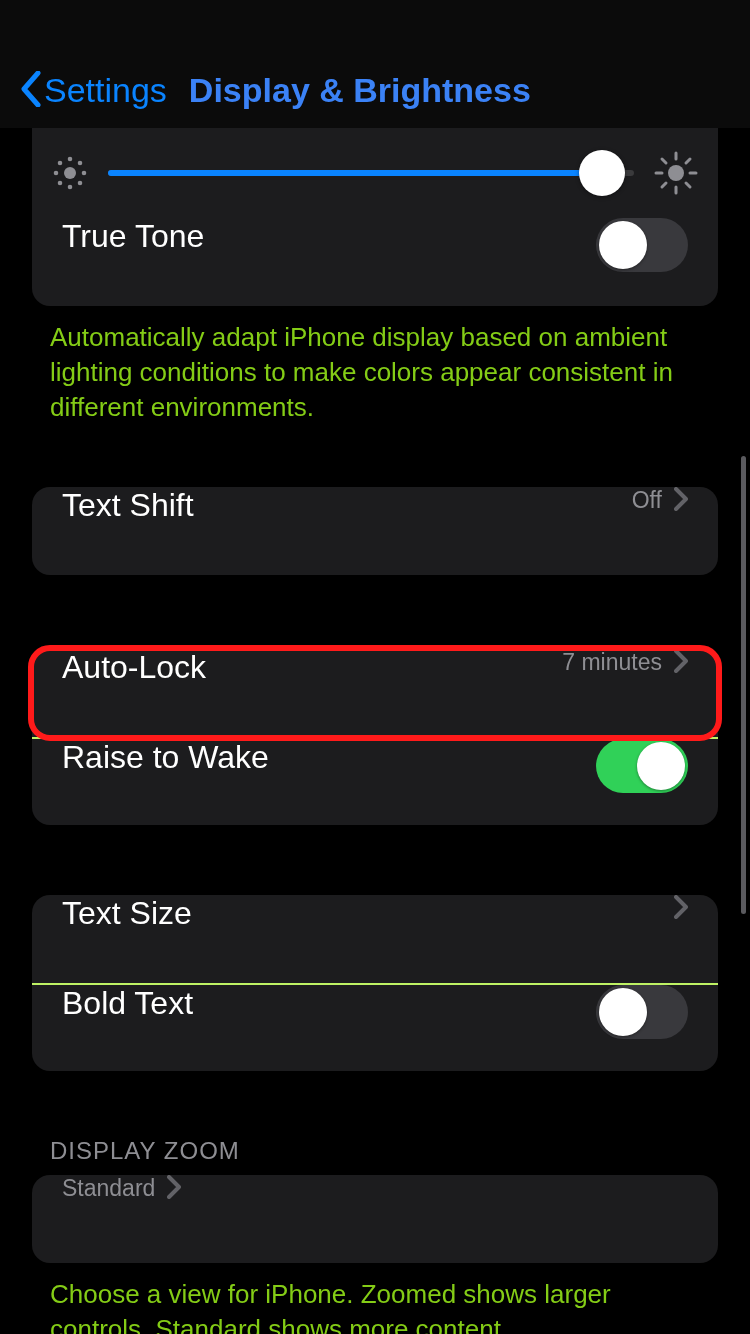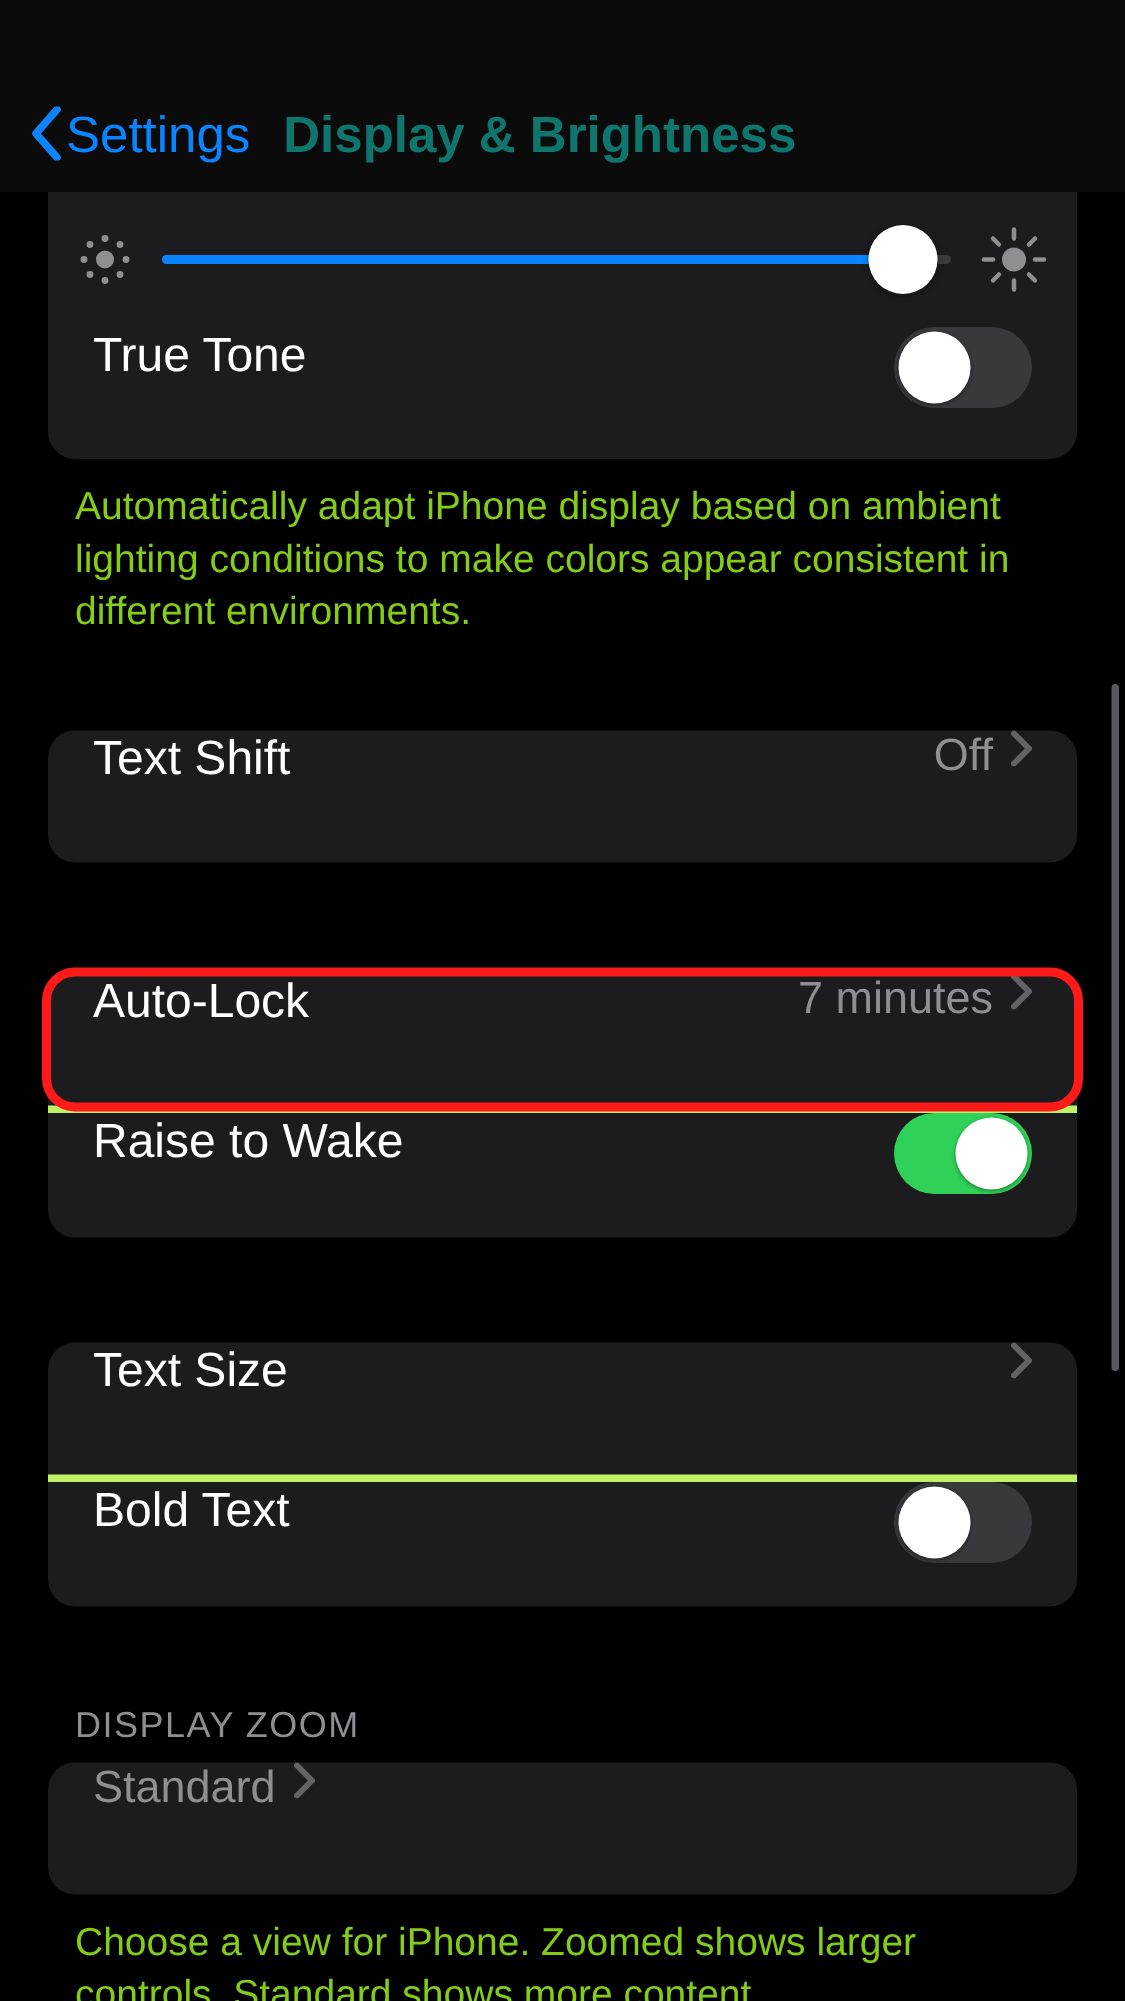--- a/index.html
+++ b/index.html
@@ -30,21 +30,21 @@
     padding-left: 20px;
     padding-right: 20px;
   }
   .back {
     display: flex;
     color: #0a84ff;
     font-size: 34px;
   }
   .back svg { margin-right: 2px; }
   .title {
-    color: #0f766e;
+    color: #3b82f6;
     font-size: 34px;
     font-weight: 600;
     margin-left: 22px;
   }
 
   .content {
     position: absolute;
     left: 0; right: 0;
     top: 128px;
     bottom: 0;
@@ -57,23 +57,23 @@
     margin: 0 32px;
   }
   .row {
     display: flex;
     align-items: flex-start;
     padding: 0 30px;
     min-height: 88px;
     font-size: 32px;
     color: #fff;
   }
-  .row + .row { border-top: 5px solid #bef264; }
+  .row + .row { border-top: 2px solid #bef264; }
   .row .label { flex: 1; }
-  .row .value { color: #8e8e93; font-size: 30px; margin-right: 12px; }
+  .row .value { color: #8e8e93; font-size: 23px; margin-right: 12px; }
   .chevron svg { display: block; }
 
   .footer-note {
     color: #84cc16;
     font-size: 26px;
     line-height: 1.35;
     padding: 14px 50px 0 50px;
   }
   .header-note {
     color: #8e8e93;

